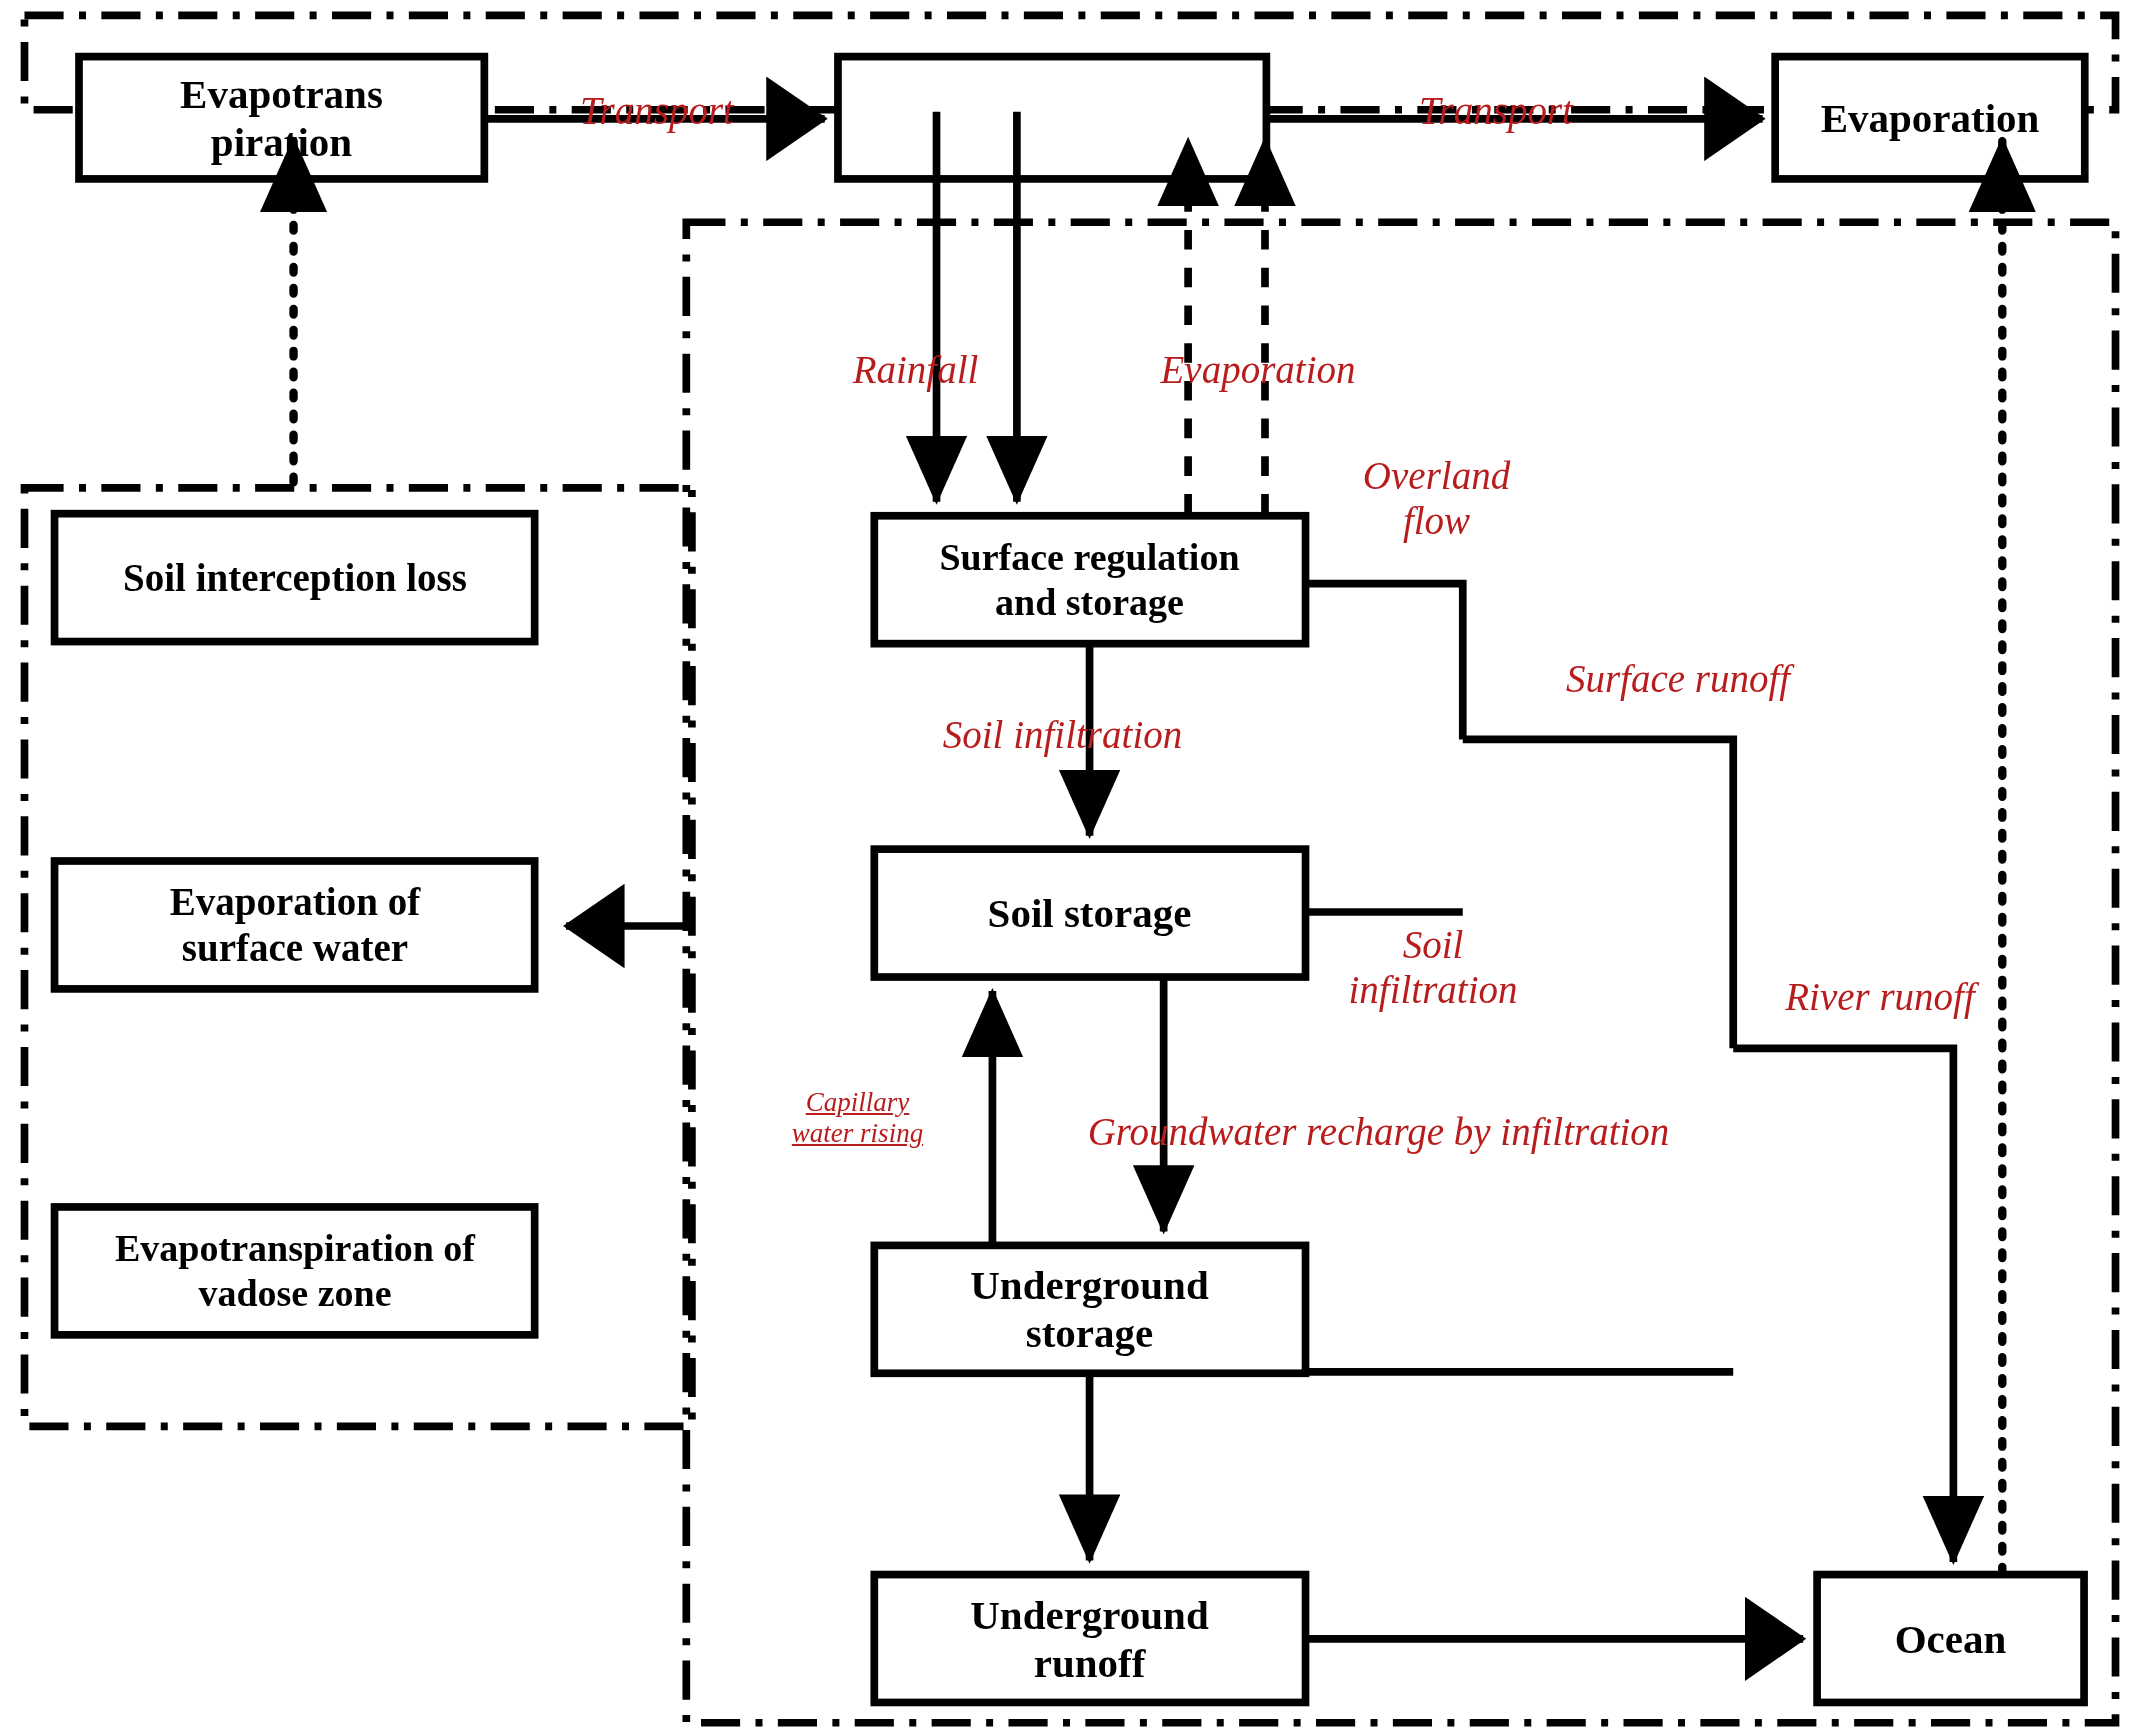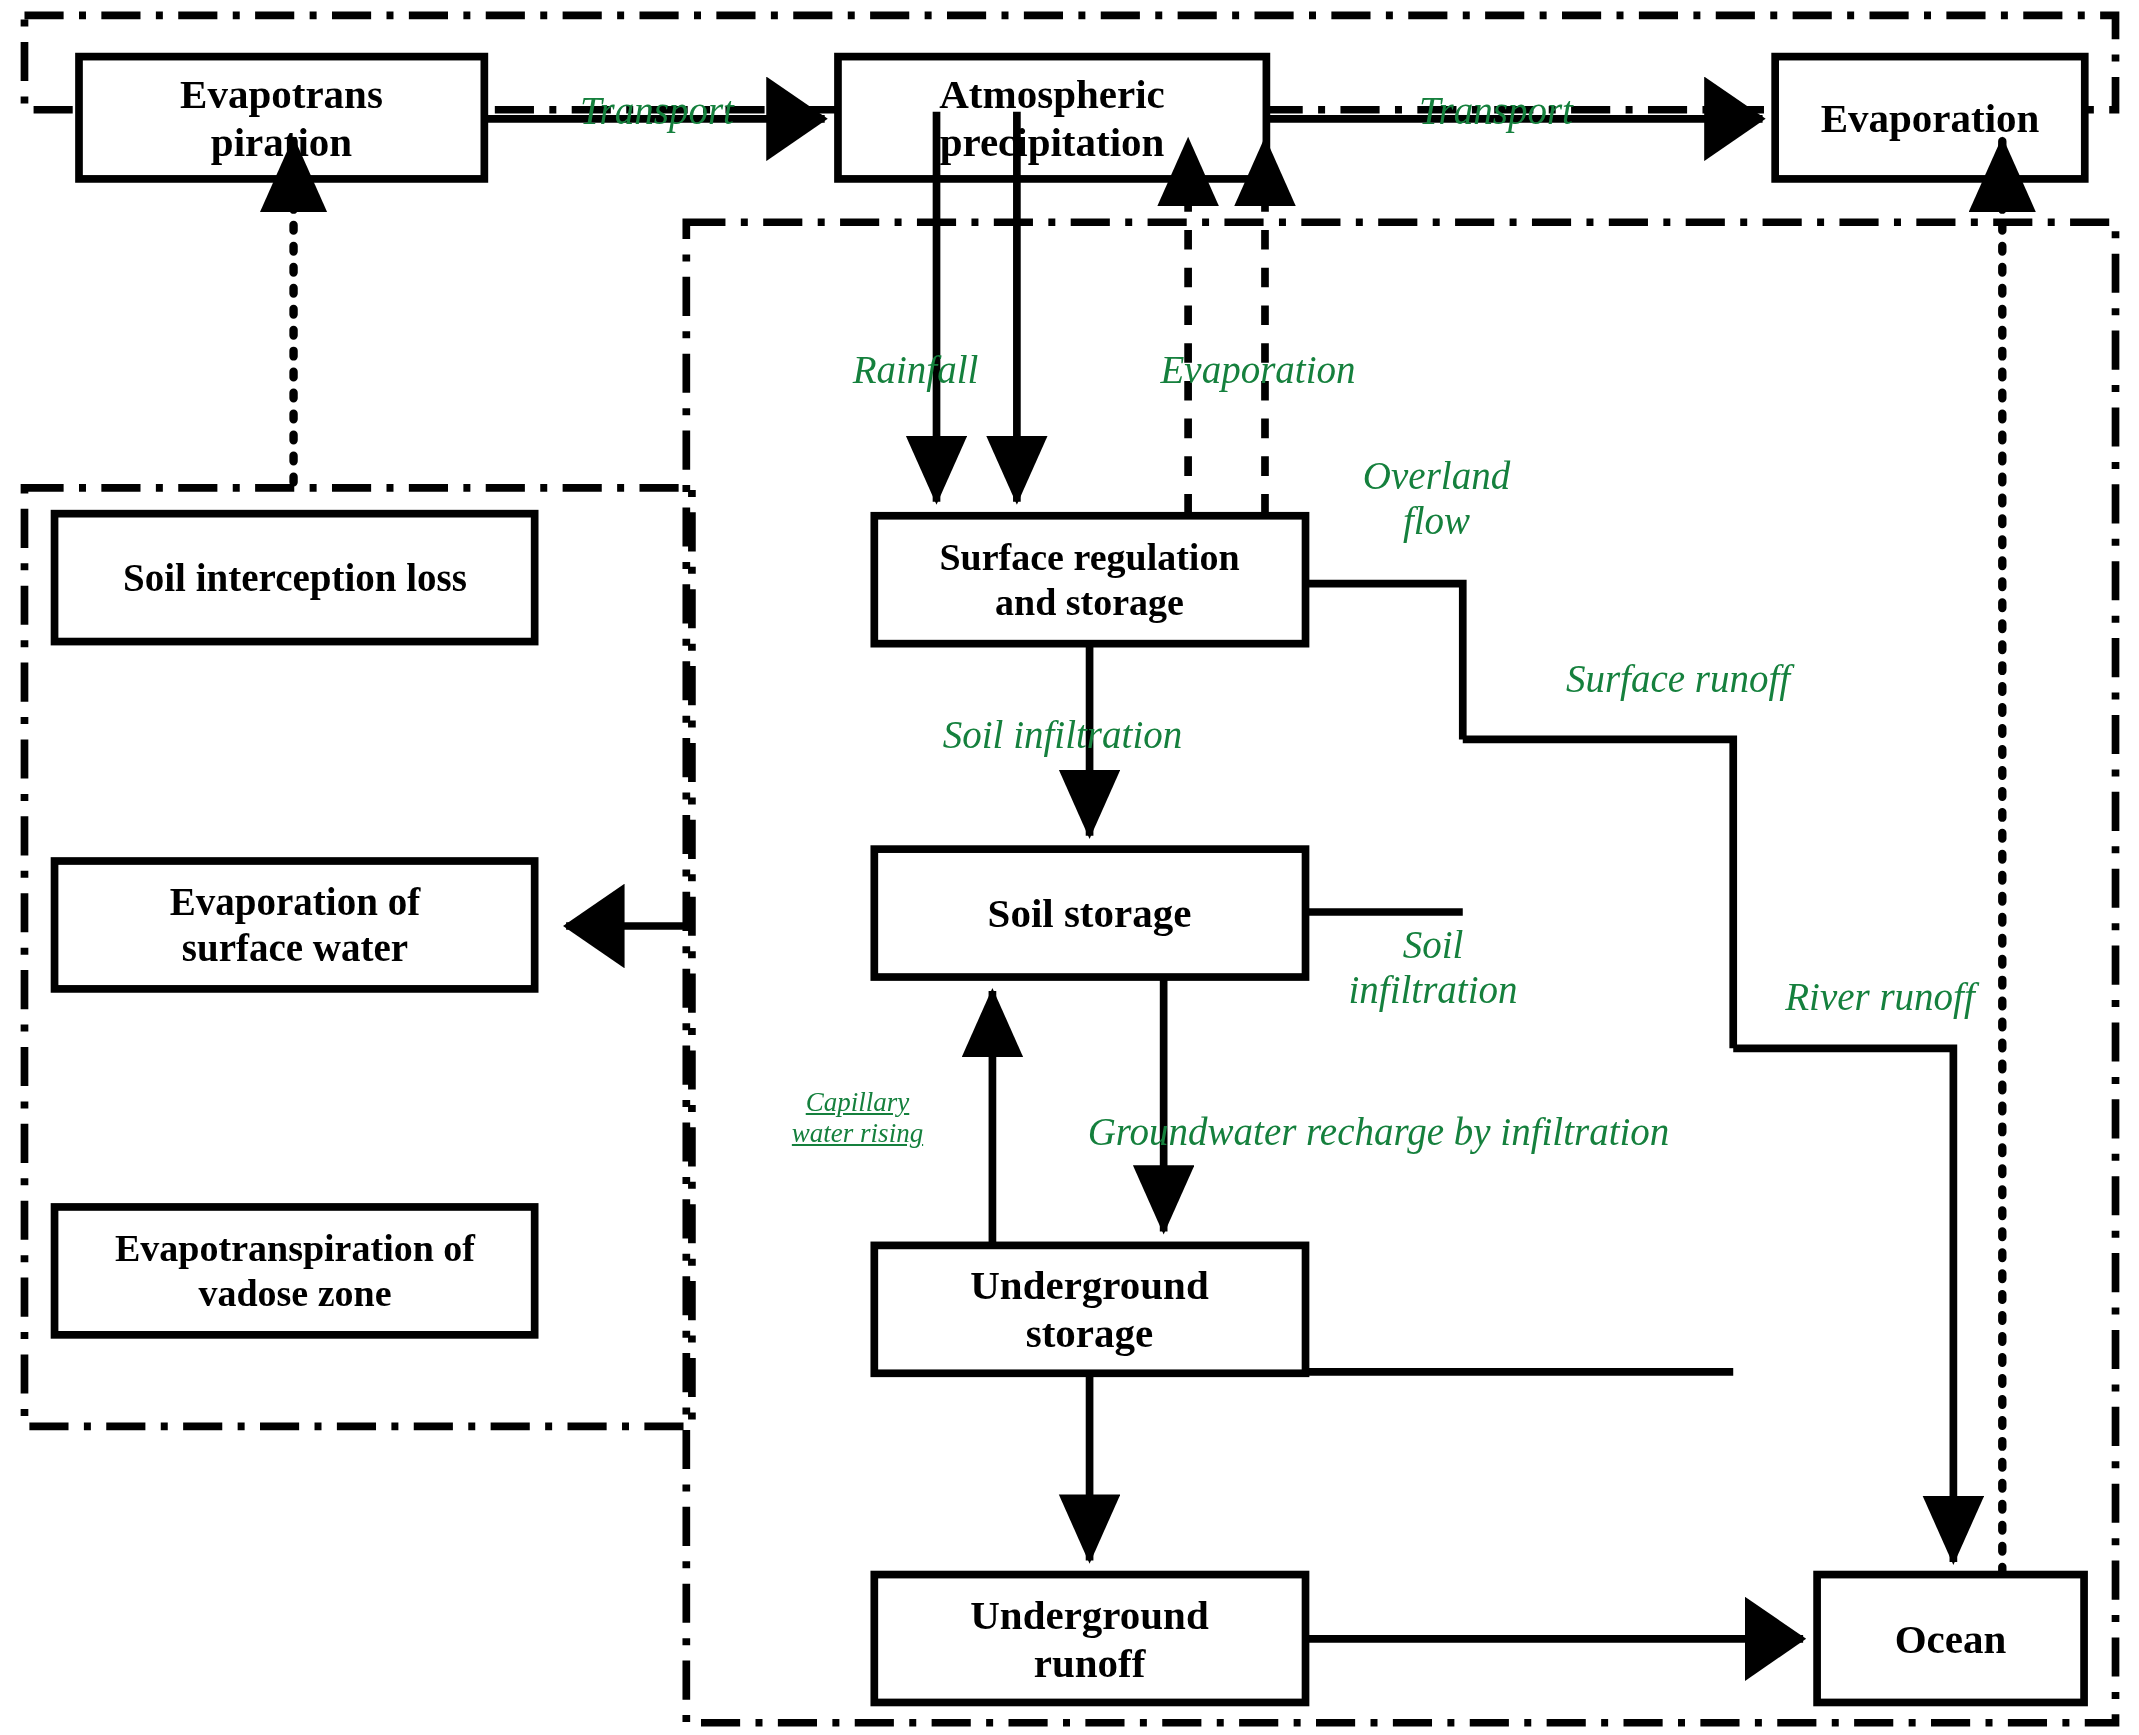--- a/index.html
+++ b/index.html
@@ -6,21 +6,21 @@
   body{width:2140px;height:1736px;font-family:"Liberation Serif",serif;overflow:hidden;}
   #stage{position:relative;width:2140px;height:1736px;background:#fff;padding-left:25px;}
   svg#diagram{position:absolute;left:0;top:0;width:2140px;height:1736px;}
   .box-label{
     position:absolute;display:flex;align-items:center;justify-content:center;
     text-align:center;font-family:"Liberation Serif",serif;font-weight:bold;
     color:#000;line-height:1.18;pointer-events:none;
   }
   .edge-label{
     position:absolute;font-family:"Liberation Serif",serif;font-style:italic;
-    color:#15803d;line-height:1.15;text-align:center;white-space:pre-line;pointer-events:none;
+    color:#b91c1c;line-height:1.15;text-align:center;white-space:pre-line;pointer-events:none;
   }
 </style>
 </head>
 <body>
 
 <div id="stage">
 
   <svg id="diagram" viewBox="0 0 3062 2484" xmlns="http://www.w3.org/2000/svg">
     <defs>
       <marker id="ah" markerWidth="10" markerHeight="10" refX="8.6" refY="4" orient="auto" markerUnits="strokeWidth">
@@ -90,22 +90,20 @@
       <line x1="1810" y1="735" x2="1810" y2="200" marker-end="url(#ah)"></line>
     </g>
     <g fill="none" stroke="#000" stroke-width="12" stroke-dasharray="8 22" stroke-linecap="round">
       <line x1="420" y1="690" x2="420" y2="200" marker-end="url(#ah)"></line>
       <line x1="2865" y1="2250" x2="2865" y2="200" marker-end="url(#ah)"></line>
     </g>
   </svg>
 
   <div class="box-label" style="left:79px;top:57px;width:405px;height:122px;font-size:41px;white-space:pre-line;">Evapotrans
 piration</div>
-  <div class="box-label" style="left:838px;top:57px;width:428px;height:122px;font-size:41px;white-space:pre-line;">Atmospheric
-precipitation</div>
   <div class="box-label" style="left:1775px;top:57px;width:310px;height:122px;font-size:41px;">Evaporation</div>
 
   <div class="box-label" style="left:55px;top:514px;width:480px;height:128px;font-size:39px;">Soil interception loss</div>
   <div class="box-label" style="left:55px;top:861px;width:480px;height:128px;font-size:39px;white-space:pre-line;">Evaporation of
 surface water</div>
   <div class="box-label" style="left:55px;top:1207px;width:480px;height:128px;font-size:38px;white-space:pre-line;">Evapotranspiration of
 vadose zone</div>
 
   <div class="box-label" style="left:874px;top:516px;width:431px;height:128px;font-size:38px;white-space:pre-line;">Surface regulation
 and storage</div>

